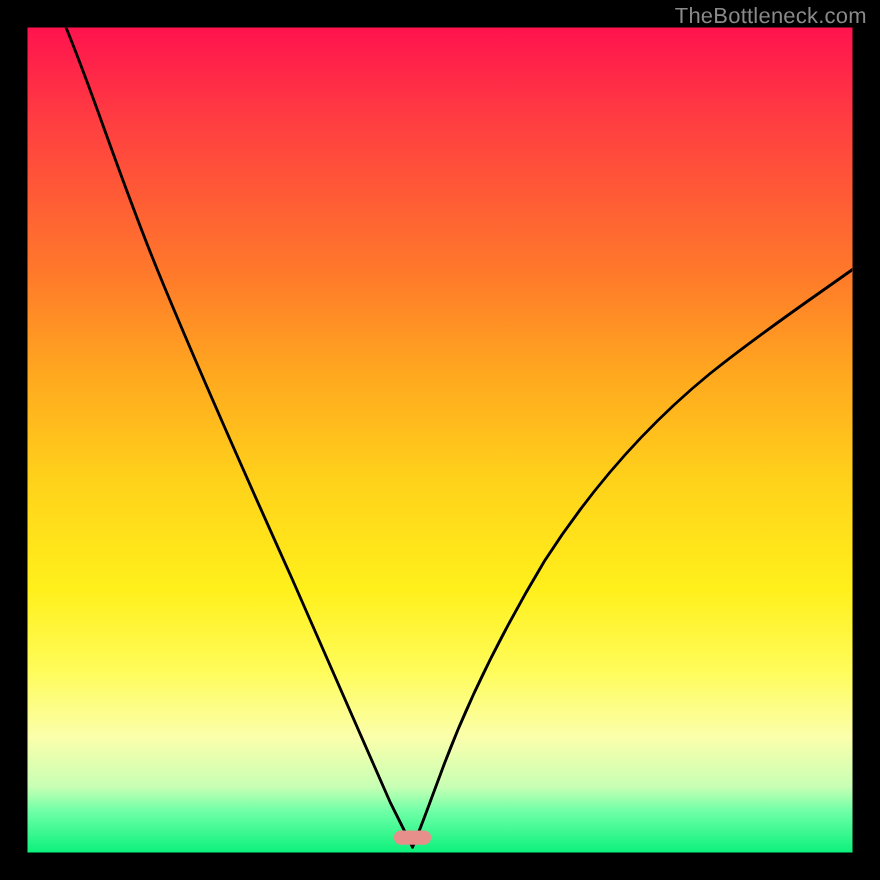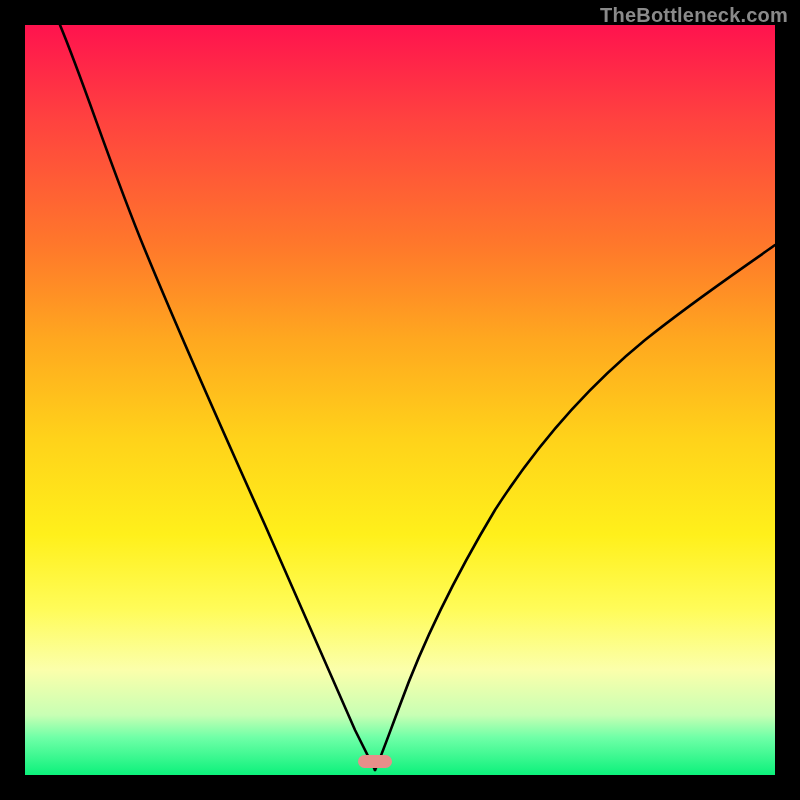--- a/index.html
+++ b/index.html
@@ -39,21 +39,21 @@
       #0cf17b 100%
     );
   }
   .watermark {
     position: absolute;
     top: 4px;
     right: 12px;
     color: #8a8a8a;
     font-size: 20px;
     letter-spacing: 0.2px;
-    font-weight: 700;
+    font-weight: 400;
   }
   svg.curve {
     position: absolute;
     left: 0;
     top: 0;
   }
   .marker {
     position: absolute;
     width: 34px;
     height: 13px;

